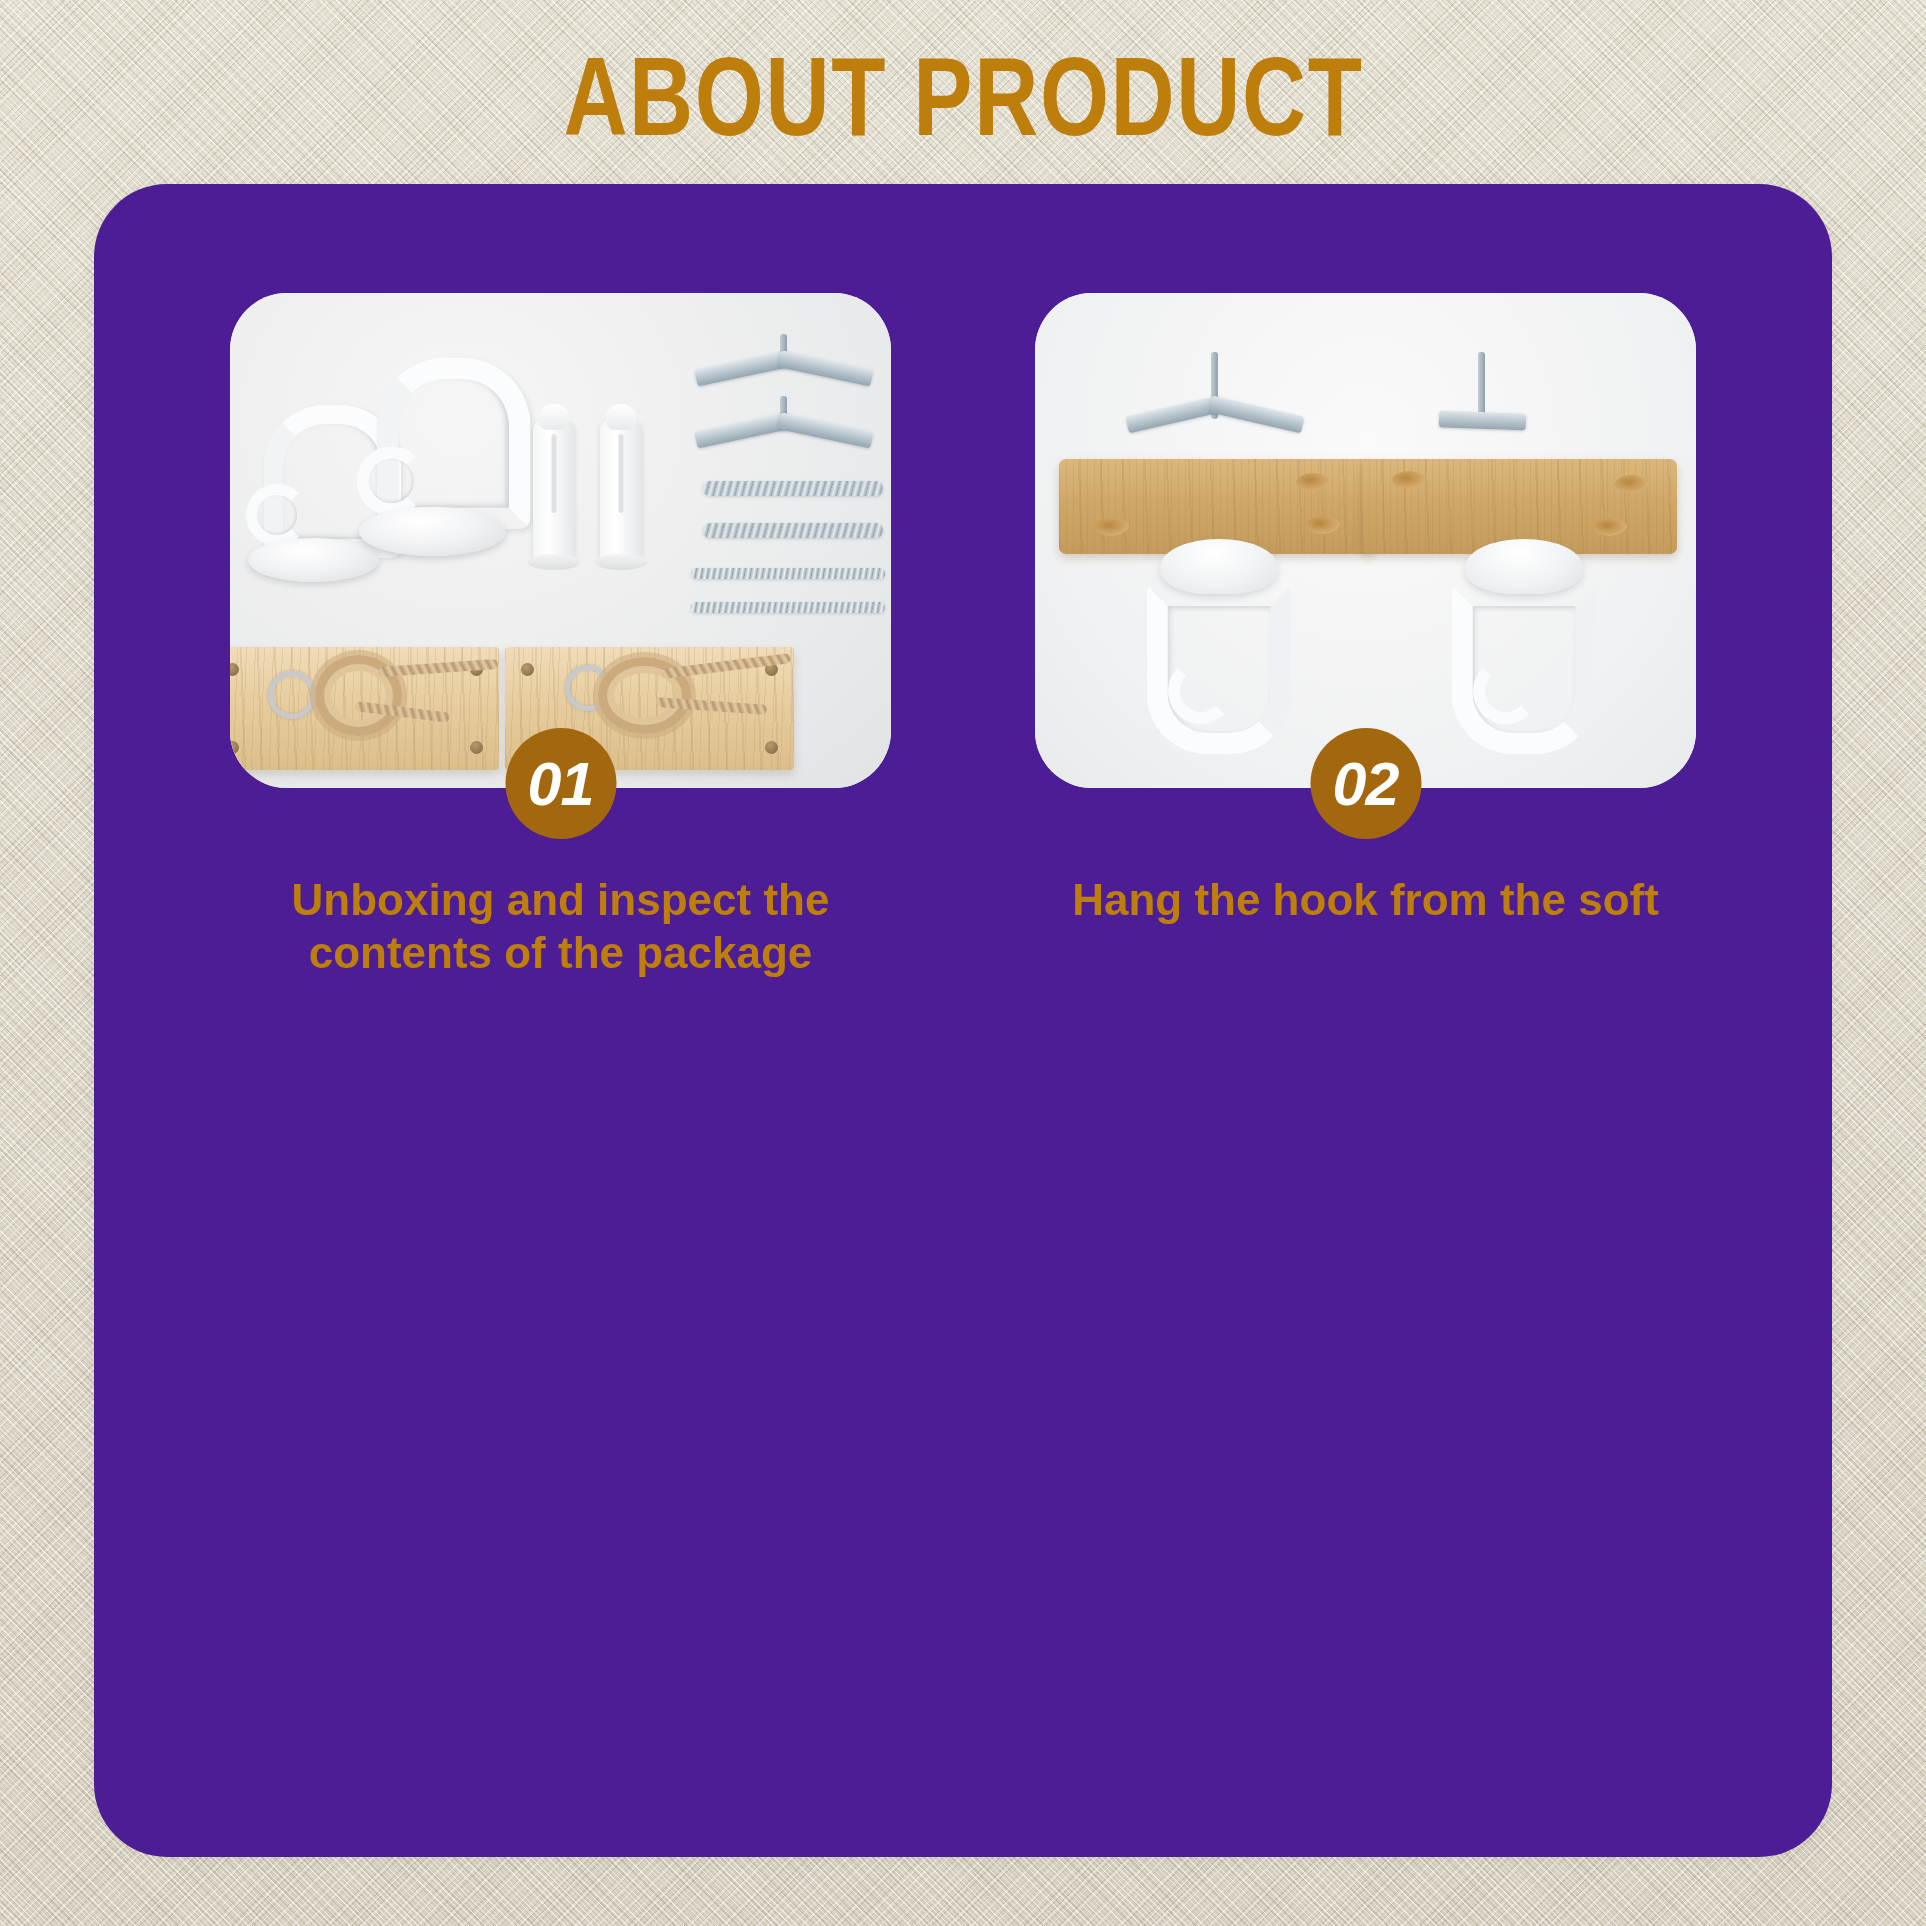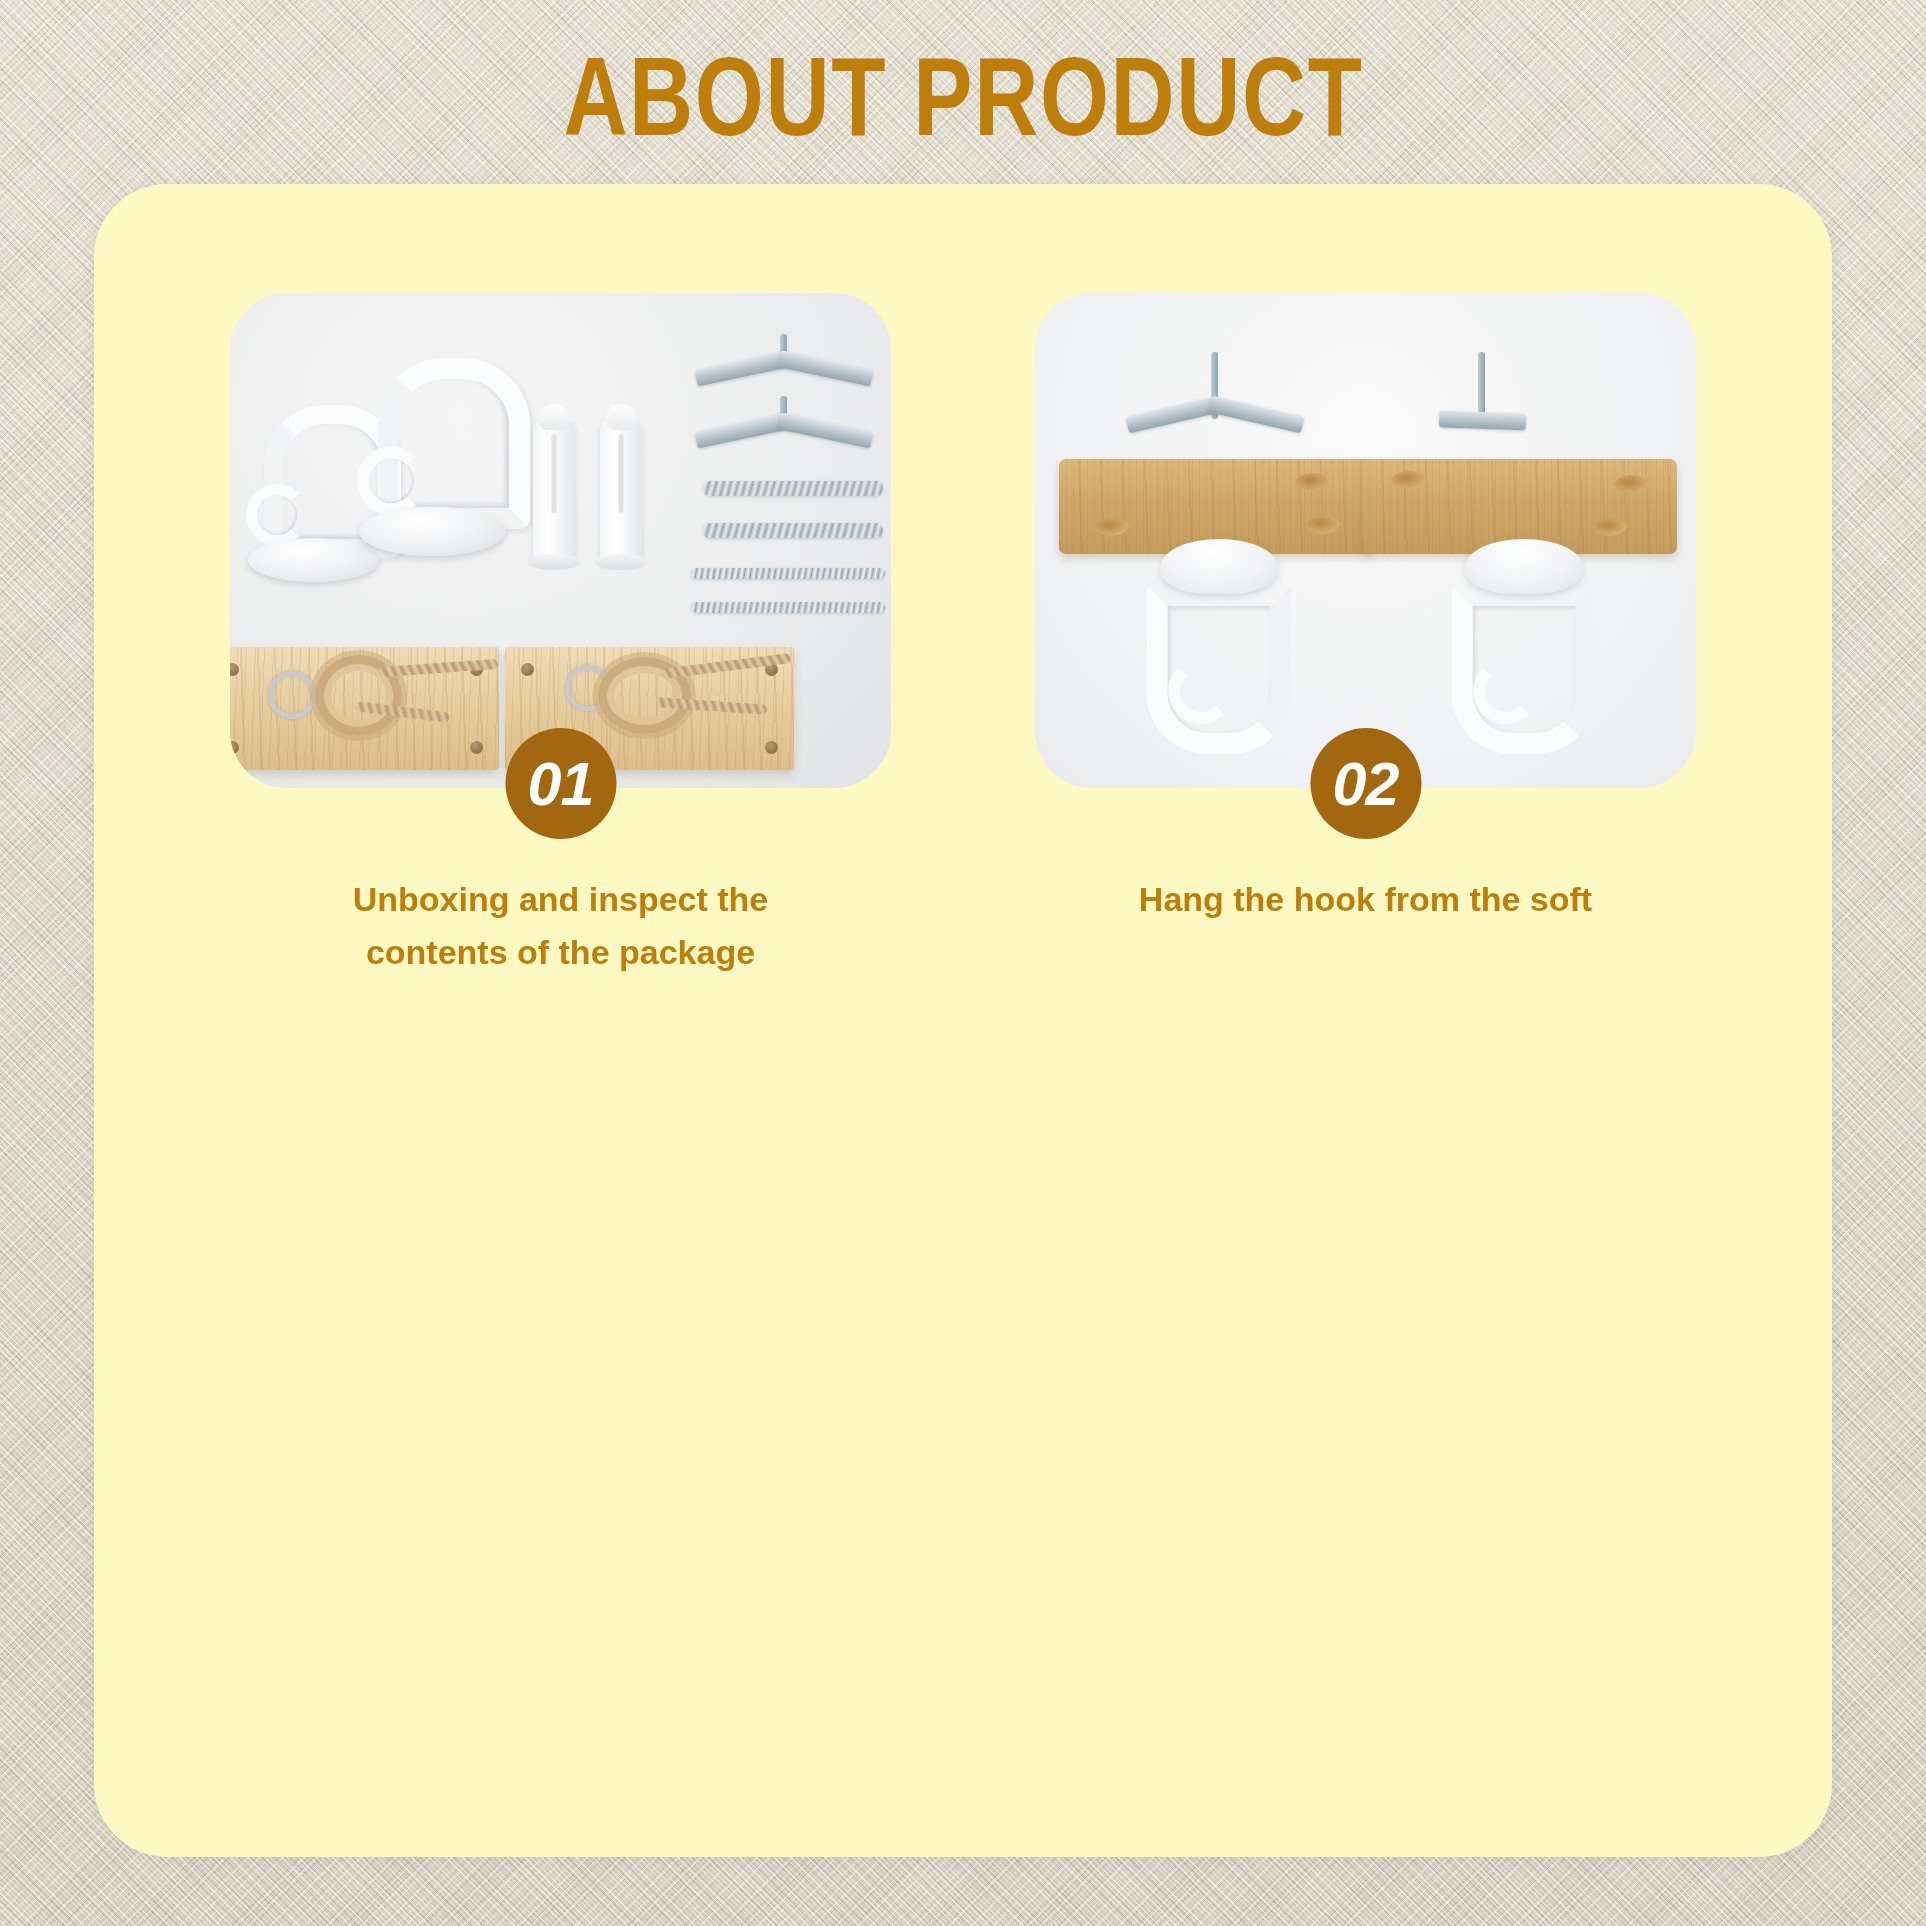--- a/index.html
+++ b/index.html
@@ -32,21 +32,21 @@
     font-family:"Liberation Sans Narrow","Liberation Sans",sans-serif;
     transform:scaleX(.80);
     transform-origin:50% 50%;
     white-space:nowrap;
   }
   
   #card{
     position:absolute;
     left:94px;top:184px;
     width:1738px;height:1673px;
-    background:#fef9c3;
+    background:#4c1d95;
     border-radius:73px;
     box-shadow:0 2px 14px rgba(110,100,80,.10);
   }
   
   .grid{
     position:absolute;inset:0;
     display:grid;
     grid-template-columns:1fr 1fr;
     grid-template-rows:1fr 1fr;
     padding:109px 84px 59px 84px;
@@ -78,21 +78,21 @@
     font-size:61px;font-weight:bold;font-style:italic;
     letter-spacing:-1px;
     z-index:5;
     font-family:"Liberation Sans Narrow","Liberation Sans",sans-serif;
   }
   
   .caption{
     margin-top:85px;
     text-align:center;
     color:#bd7e0c;
-    font-size:34px;
+    font-size:44px;
     line-height:53px;
     font-weight:bold;
     max-width:634px;
     white-space:pre-line;
   }
 
   
   .p1-bg{position:absolute;inset:0;background:
       radial-gradient(ellipse at 35% 25%, #f6f6f6 0%, #e9eaeb 70%, #e2e3e4 100%);}
   .hook{position:absolute;}

